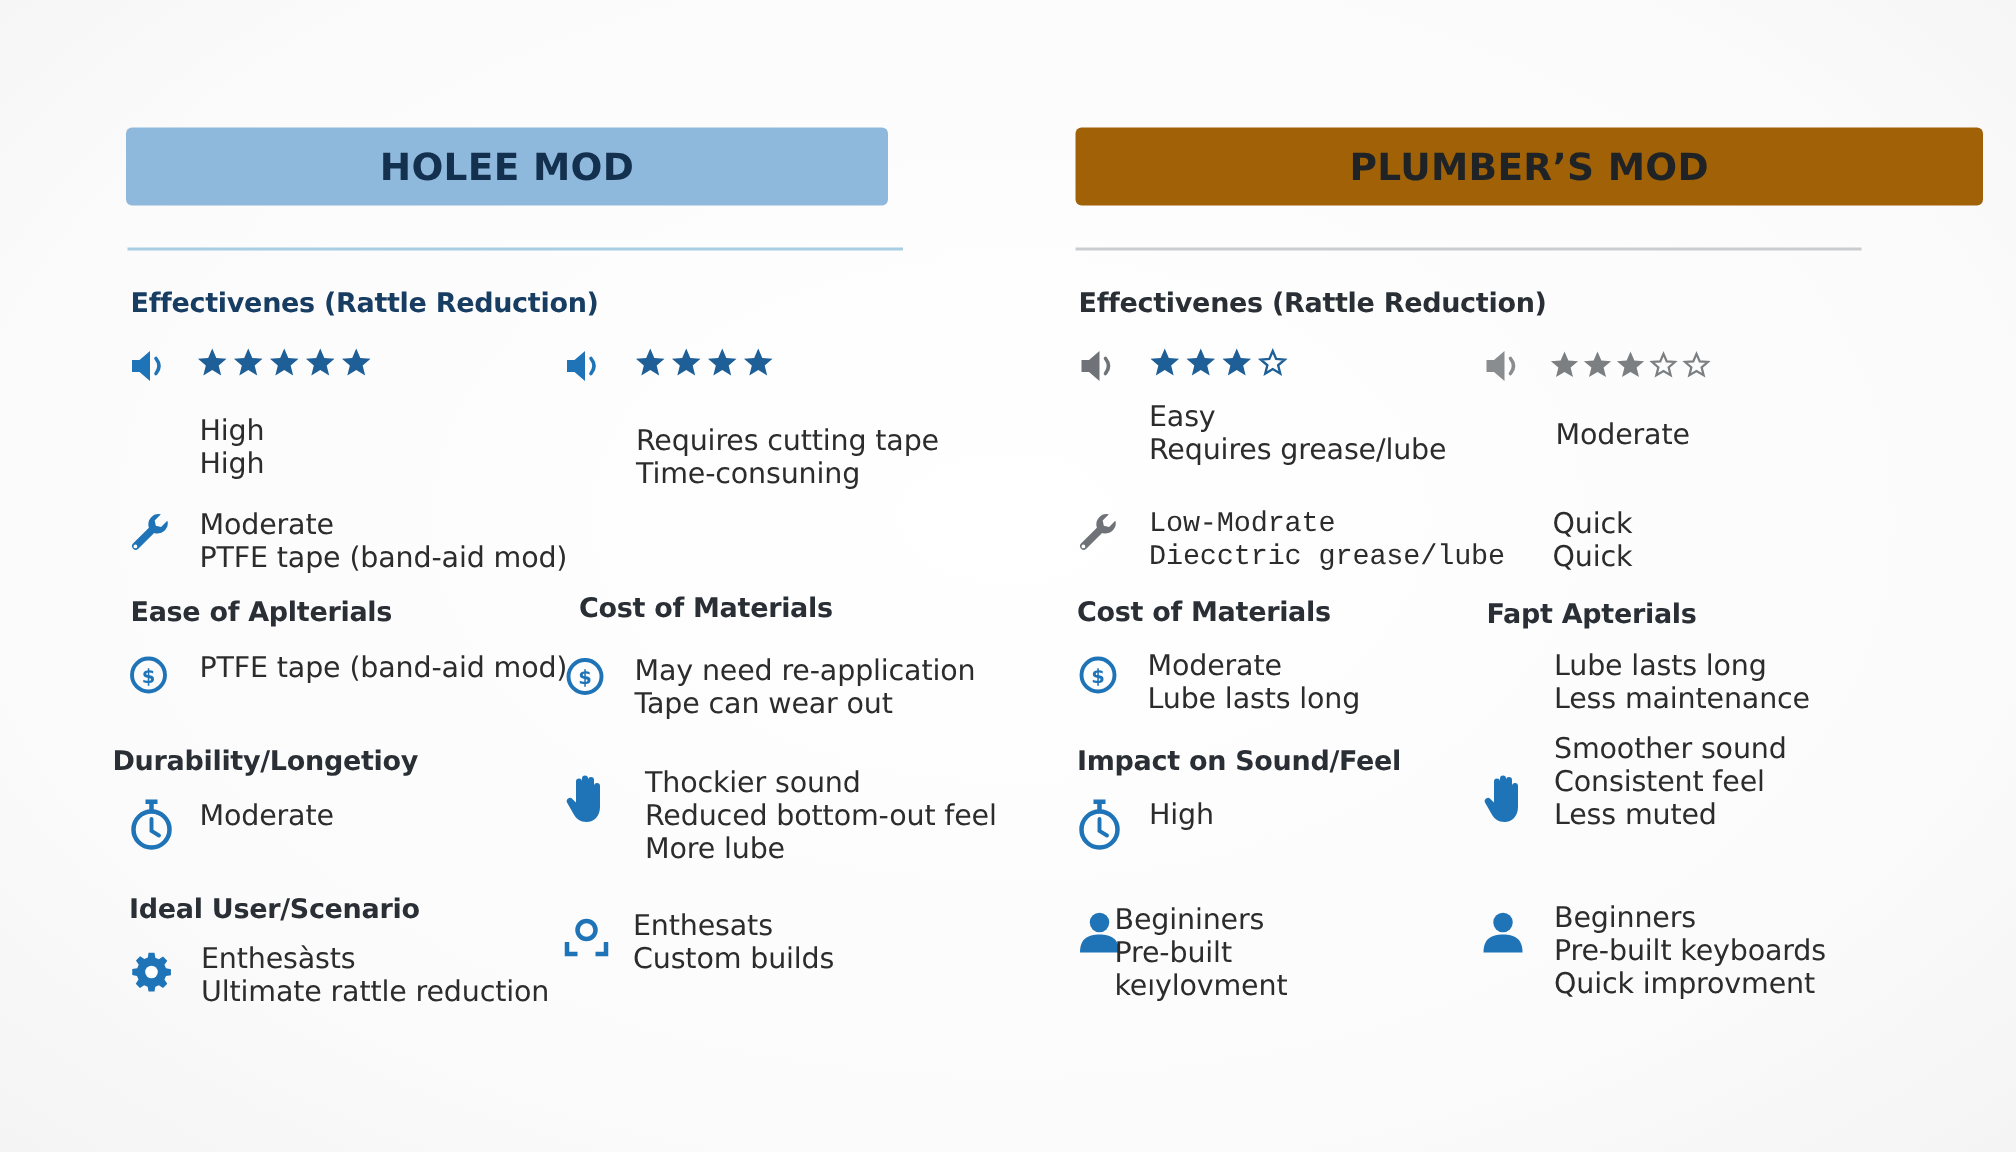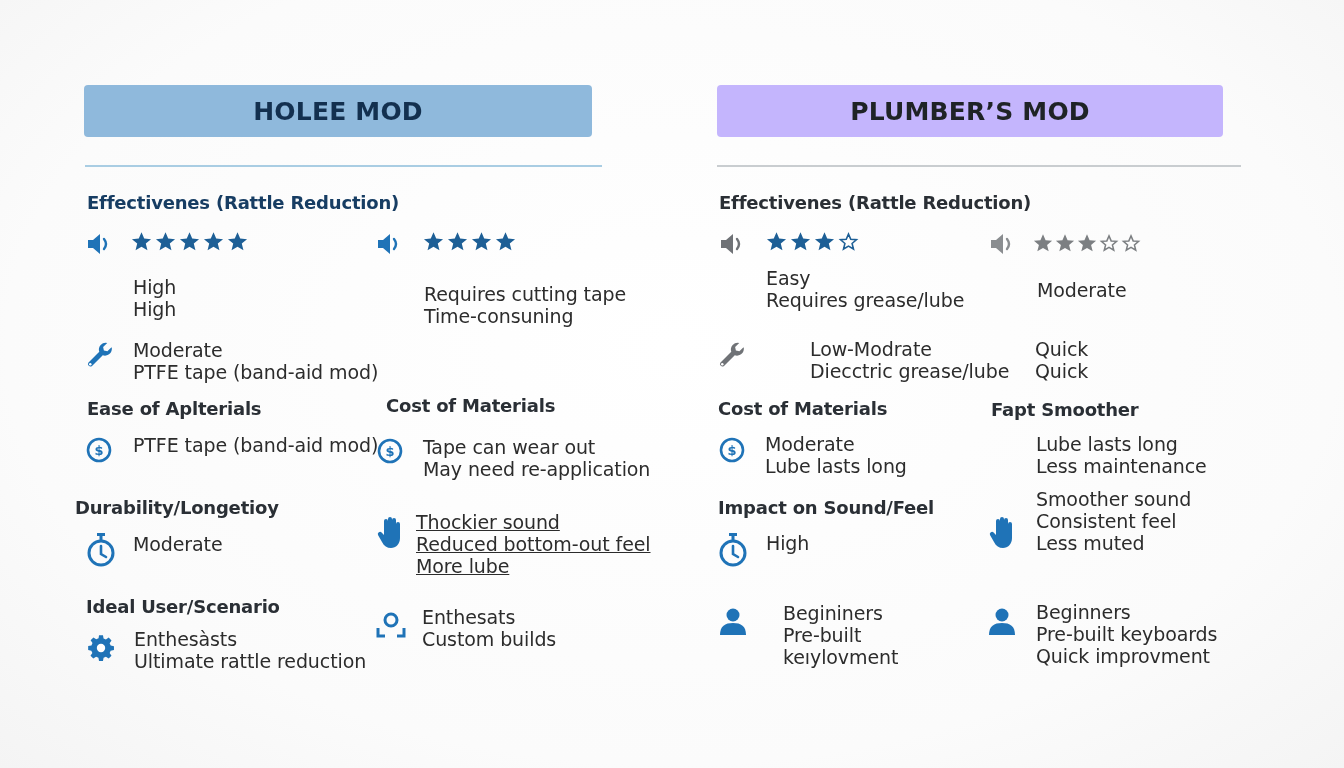--- a/index.html
+++ b/index.html
@@ -8,21 +8,21 @@
     background: radial-gradient(ellipse at 50% 45%, #ffffff 0%, #fbfbfb 70%, #f4f4f4 100%);
     font-family: "Liberation Sans", "DejaVu Sans", sans-serif;
     color:#2b2b2b;
   }
   .banner {
     position:absolute; height:52px; border-radius:4px;
     display:flex; align-items:center; justify-content:center;
     font-family: "DejaVu Sans", sans-serif; font-weight:bold; font-size:25px; letter-spacing:0.2px;
   }
   .banner.left { left:84px; top:85px; width:508px; background:#8fb9dc; color:#13304f; }
-  .banner.right { left:717px; top:85px; width:506px; background:#c4b5fd; color:#1f2326; }
+  .banner.right { left:717px; top:85px; width:605px; background:#a16207; color:#1f2326; }
   .rule { position:absolute; height:2px; }
   .rule.left { left:85px; top:165px; width:517px; background:#a9cde3; }
   .rule.right { left:717px; top:165px; width:524px; background:#c9cdd0; }
   .heading {
     position:absolute; font-family:"DejaVu Sans", sans-serif; font-weight:bold; font-size:18px;
     color:#2a2f35; white-space:nowrap; letter-spacing:-0.2px;
   }
   .heading.blue { color:#173d63; }
   .txt {
     position:absolute; font-family:"DejaVu Sans", sans-serif; font-size:19px; line-height:22px;
@@ -109,40 +109,40 @@
   <text x="13" y="18" text-anchor="middle" font-family="DejaVu Sans, sans-serif" font-weight="bold" font-size="13" fill="#1f73b7">$</text>
 </svg>
 <div class="txt" style="left:133px;top:434px;">
   <div>PTFE tape (band-aid mod)</div>
 </div>
 <svg class="icon" style="left:377px;top:438px;" width="26" height="26" viewBox="0 0 26 26">
   <circle cx="13" cy="13" r="11" fill="none" stroke="#1f73b7" stroke-width="2.6"></circle>
   <text x="13" y="18" text-anchor="middle" font-family="DejaVu Sans, sans-serif" font-weight="bold" font-size="13" fill="#1f73b7">$</text>
 </svg>
 <div class="txt" style="left:423px;top:436px;">
+  <div>May need re-application</div>
   <div>Tape can wear out</div>
-  <div>May need re-application</div>
 </div>
 
 <div class="heading" style="left:75px;top:497px;">Durability/Longetioy</div>
 
 <svg class="icon" style="left:86px;top:532px;" width="30" height="36" viewBox="0 0 30 36">
   <rect x="11" y="1" width="8" height="3" fill="#1f73b7"></rect>
   <rect x="13.5" y="3" width="3" height="5" fill="#1f73b7"></rect>
   <circle cx="15" cy="21" r="12" fill="none" stroke="#1f73b7" stroke-width="3"></circle>
   <path d="M15 14 V22 L20 25" stroke="#1f73b7" stroke-width="2.6" fill="none" stroke-linecap="round"></path>
 </svg>
 <div class="txt" style="left:133px;top:533px;">
   <div>Moderate</div>
 </div>
 
 <svg class="icon" style="left:377px;top:516px;" width="28" height="34" viewBox="0 0 28 34">
   <path d="M7 14 V5 a2 2 0 0 1 4 0 V13 V3 a2 2 0 0 1 4 0 V13 V4 a2 2 0 0 1 4 0 V14 V8 a2 2 0 0 1 4 0 V22 c0 6-4 10-9 10 c-4 0-7-2-9-6 L1 19 a2.2 2.2 0 0 1 3.6-2.4 L7 19 Z" fill="#1f73b7"></path>
 </svg>
-<div class="txt" style="left:416px;top:511px;text-decoration:underline;">
+<div class="txt" style="left:430px;top:511px;">
   <div>Thockier sound</div>
   <div>Reduced bottom-out feel</div>
   <div>More lube</div>
 </div>
 
 <div class="heading" style="left:86px;top:596px;">Ideal User/Scenario</div>
 
 <svg class="icon" style="left:87px;top:634px;" width="28" height="28" viewBox="0 0 24 24">
   <path d="M10.3 1h3.4l.5 2.8 2 .9 2.4-1.6 2.4 2.4-1.6 2.4.9 2 2.8.5v3.4l-2.8.5-.9 2 1.6 2.4-2.4 2.4-2.4-1.6-2 .9-.5 2.8h-3.4l-.5-2.8-2-.9-2.4 1.6-2.4-2.4 1.6-2.4-.9-2L1 13.7v-3.4l2.8-.5.9-2L3.1 5.4l2.4-2.4 2.4 1.6 2-.9z" fill="#1f73b7"></path>
   <circle cx="12" cy="12" r="3.6" fill="#ffffff"></circle>
@@ -215,31 +215,31 @@
   <div>Requires grease/lube</div>
 </div>
 <div class="txt" style="left:1037px;top:279px;">
   <div>Moderate</div>
 </div>
 
 <svg class="icon" style="left:717px;top:340px;" width="30" height="32" viewBox="0 0 24 24">
   <path d="M21.5 6.2a5.5 5.5 0 0 1-7.3 5.2L5.6 20a2 2 0 0 1-2.8-2.8l8.6-8.6A5.5 5.5 0 0 1 17.8 1.5l-3.3 3.3.6 2.8 2.8.6 3.3-3.3c.2.4.3.9.3 1.3z" fill="#6f7276"></path>
   <circle cx="4.2" cy="18.6" r="1" fill="#ffffff"></circle>
 </svg>
-<div class="txt" style="left:810px;top:338px;">
+<div class="txt" style="left:766px;top:338px;font-family:Liberation Mono, monospace;">
   <div>Low-Modrate</div>
   <div>Diecctric grease/lube</div>
 </div>
 <div class="txt" style="left:1035px;top:338px;">
   <div>Quick</div>
   <div>Quick</div>
 </div>
 
 <div class="heading" style="left:718px;top:398px;">Cost of Materials</div>
-<div class="heading" style="left:991px;top:399px;">Fapt Smoother</div>
+<div class="heading" style="left:991px;top:399px;">Fapt Apterials</div>
 
 <svg class="icon" style="left:719px;top:437px;" width="26" height="26" viewBox="0 0 26 26">
   <circle cx="13" cy="13" r="11" fill="none" stroke="#1f73b7" stroke-width="2.6"></circle>
   <text x="13" y="18" text-anchor="middle" font-family="DejaVu Sans, sans-serif" font-weight="bold" font-size="13" fill="#1f73b7">$</text>
 </svg>
 <div class="txt" style="left:765px;top:433px;">
   <div>Moderate</div>
   <div>Lube lasts long</div>
 </div>
 <div class="txt" style="left:1036px;top:433px;">
@@ -265,21 +265,21 @@
 <div class="txt" style="left:1036px;top:488px;">
   <div>Smoother sound</div>
   <div>Consistent feel</div>
   <div>Less muted</div>
 </div>
 
 <svg class="icon" style="left:719px;top:607px;" width="28" height="30" viewBox="0 0 28 30">
   <circle cx="14" cy="8" r="6.5" fill="#1f73b7"></circle>
   <path d="M1 28 C1 19 6 16 14 16 C22 16 27 19 27 28 Z" fill="#1f73b7"></path>
 </svg>
-<div class="txt" style="left:783px;top:602px;">
+<div class="txt" style="left:743px;top:602px;">
   <div>Begininers</div>
   <div>Pre-built</div>
   <div>keıylovment</div>
 </div>
 <svg class="icon" style="left:988px;top:607px;" width="28" height="30" viewBox="0 0 28 30">
   <circle cx="14" cy="8" r="6.5" fill="#1f73b7"></circle>
   <path d="M1 28 C1 19 6 16 14 16 C22 16 27 19 27 28 Z" fill="#1f73b7"></path>
 </svg>
 <div class="txt" style="left:1036px;top:601px;">
   <div>Beginners</div>

